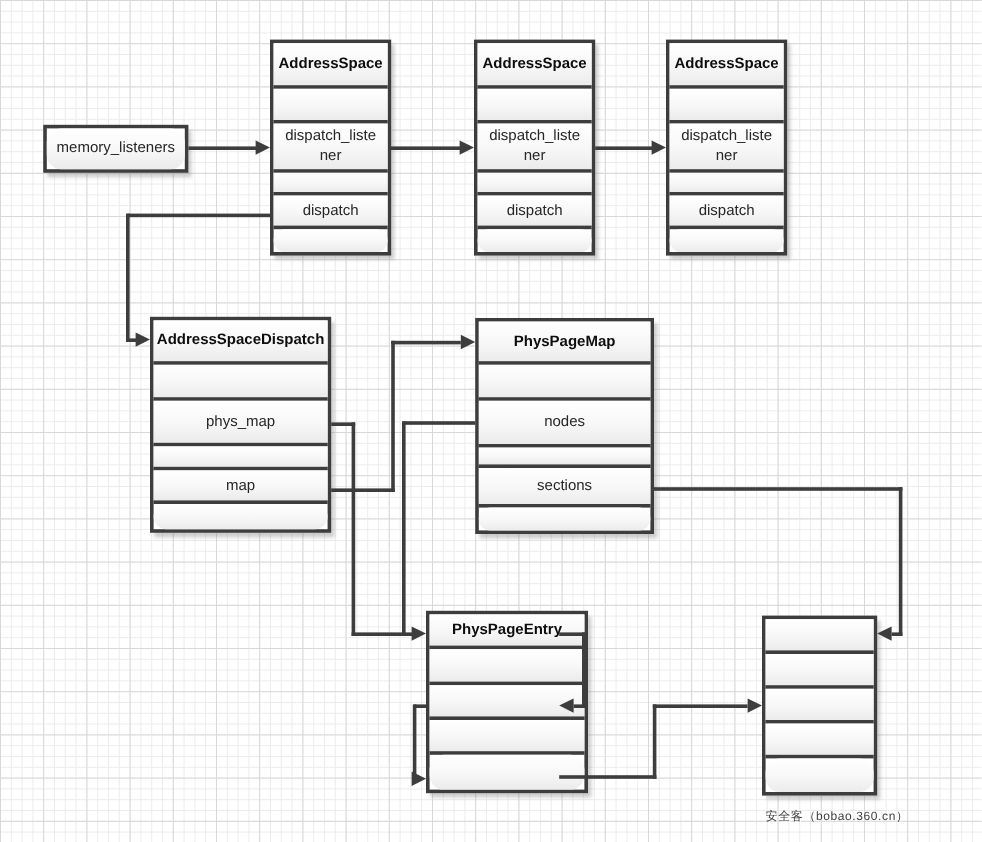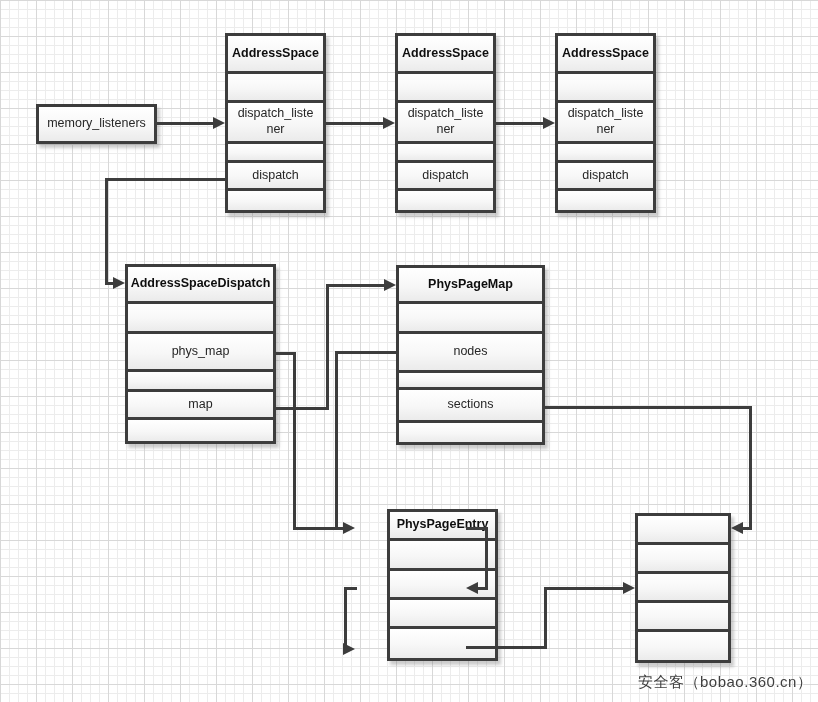--- a/index.html
+++ b/index.html
@@ -19,37 +19,37 @@
     border:3px solid #3d3d3d;background:#ffffff;
     box-shadow:3px 4px 3px rgba(120,120,120,0.38);
   }
   .cell{
     box-sizing:border-box;width:100%;
     border-bottom:3px solid #3d3d3d;
     background:linear-gradient(180deg,#ffffff 0%,#f7f7f7 55%,#ebebeb 100%);
     display:flex;align-items:center;justify-content:center;
     text-align:center;font-size:12.5px;color:#262626;line-height:1.25;
   }
-  .cell:last-child{border-bottom:none;}
+  .cell:last-child{border-bottom:none;border-radius:12px;}
   .cell.title{font-weight:bold;color:#0e0e0e;}
   .cell.wrap2{white-space:pre-line;}
   .label-box{
     position:absolute;box-sizing:border-box;
     border:3px solid #1c1c1c;background:#fdfdfd;
     display:flex;align-items:center;justify-content:center;
     font-family:"Liberation Mono","DejaVu Sans Mono",monospace;
     font-size:13px;color:#111;box-shadow:2px 3px 3px rgba(120,120,120,0.3);
   }
   .ln{position:absolute;background:#3d3d3d;}
   .ar{position:absolute;width:0;height:0;border-top:6.5px solid transparent;border-bottom:6.5px solid transparent;}
   .ar.r{border-left:12px solid #3d3d3d;}
   .ar.l{border-right:12px solid #3d3d3d;}
   .watermark{
     position:absolute;left:638px;top:673px;width:176px;
-    font-size:15px;color:#3f3f3f;letter-spacing:0.5px;
+    font-size:10px;color:#3f3f3f;letter-spacing:0.5px;
     text-shadow:1px 1px 1px rgba(255,255,255,0.85);
   }
 </style>
 </head>
 <body>
 
 <div class="canvas">
 
   <div class="rec" style="left:36px;top:104px;width:121px;height:40px;">
     <div class="cell" style="height:34px;">memory_listeners</div>
@@ -96,21 +96,21 @@
 
   <div class="rec" style="left:125px;top:264px;width:151px;height:180px;">
     <div class="cell title" style="height:37px;">AddressSpaceDispatch</div>
     <div class="cell" style="height:30px;"></div>
     <div class="cell" style="height:38px;">phys_map</div>
     <div class="cell" style="height:20px;"></div>
     <div class="cell" style="height:28px;">map</div>
     <div class="cell" style="height:21px;"></div>
   </div>
 
-  <div class="rec" style="left:355px;top:509px;width:111px;height:152px;margin-left:32px;">
+  <div class="rec" style="left:355px;top:509px;width:135px;height:152px;">
     <div class="cell title" style="height:29px;">PhysPageEntry</div>
     <div class="cell" style="height:30px;"></div>
     <div class="cell" style="height:29px;"></div>
     <div class="cell" style="height:29px;"></div>
     <div class="cell" style="height:29px;"></div>
   </div>
 
 
   <div class="rec" style="left:635px;top:513px;width:96px;height:150px;">
     <div class="cell" style="height:29px;"></div>

